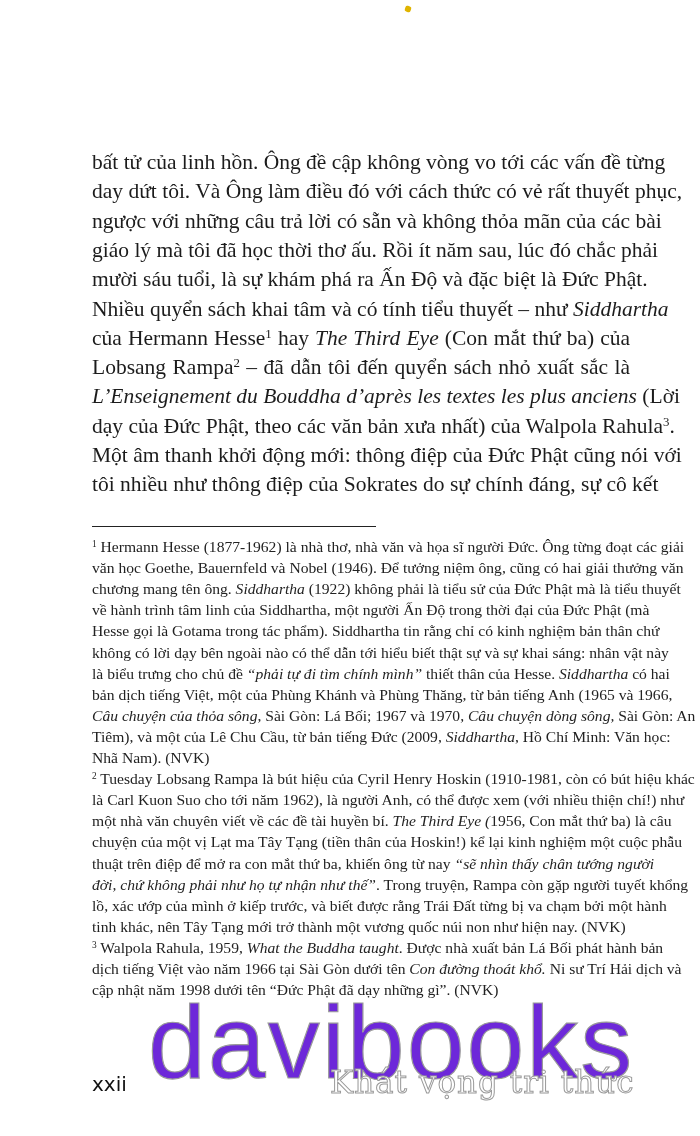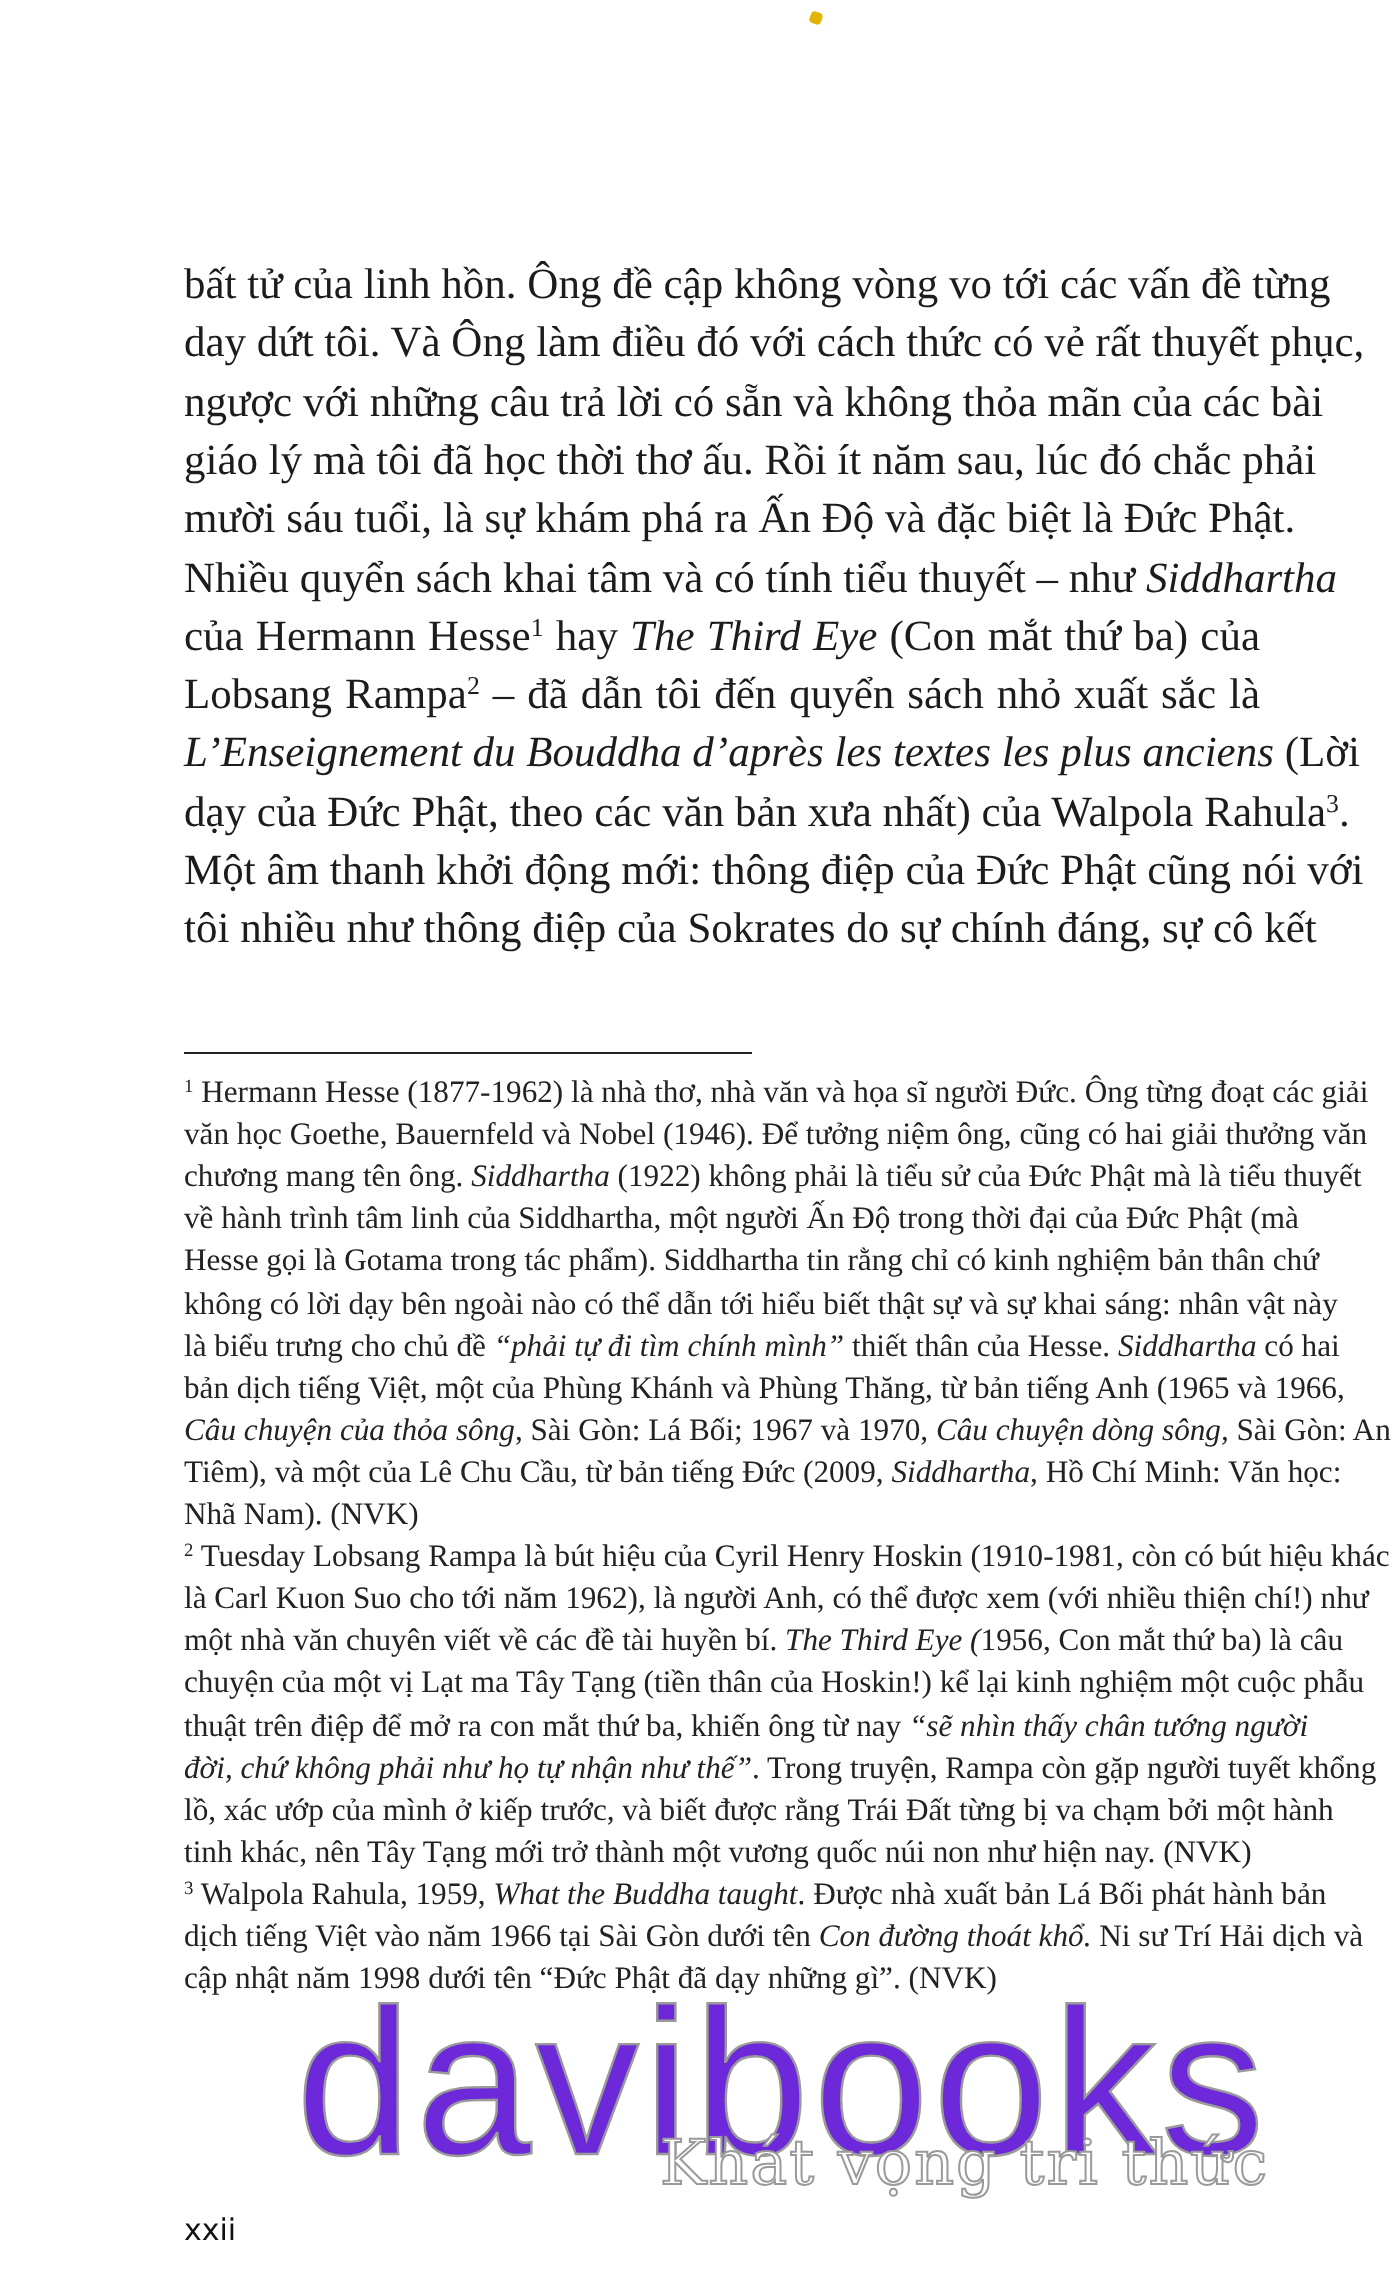--- a/index.html
+++ b/index.html
@@ -10,36 +10,37 @@
       color: #1a1a1a;
     }
     .speck { position: absolute; left: 405px; top: 6px; width: 6px; height: 6px;
       background: #e0b400; border-radius: 2px; transform: rotate(20deg); }
     .main-line {
       position: absolute; left: 92px; width: 538px;
       font-family: "Liberation Serif", "DejaVu Serif", serif;
       font-size: 21.5px; line-height: 29px; height: 29px;
       white-space: nowrap; text-align: justify; text-align-last: justify;
       color: #1c1c1c;
+      margin-top: 20px;
     }
     .fn-rule { position: absolute; left: 92px; top: 526px; width: 284px; height: 0;
       border-top: 1.5px solid #222; }
     .fn-line {
       position: absolute; left: 92px; width: 538px;
       font-family: "Liberation Serif", "DejaVu Serif", serif;
       font-size: 15.6px; line-height: 21px; height: 21px;
       white-space: nowrap; text-align: justify; text-align-last: justify;
       color: #222;
     }
     .fn-line.end { text-align-last: left; }
     i { font-style: italic; }
     sup { font-size: 0.6em; vertical-align: 0.55em; line-height: 0; }
-    .page-num { position: absolute; left: 92px; top: 1106px;
+    .page-num { position: absolute; left: 92px; top: 1072px;
       font-family: "DejaVu Sans", "Liberation Sans", sans-serif;
-      font-size: 15px; color: #111; }
+      font-size: 20px; color: #111; }
     .wm-main { position: absolute; left: 148px; top: 990px;
       font-family: Liberation Sans, sans-serif;
       font-size: 104px; line-height: 104px; letter-spacing: 2px;
       color: #6d28d9; -webkit-text-stroke: 1.2px #9a9a9a; }
     .wm-sub { position: absolute; left: 330px; top: 1064px;
       font-family: "DejaVu Serif", "Liberation Serif", serif;
       font-size: 31px; line-height: 36px; letter-spacing: 1px;
       color: #ffffff; -webkit-text-stroke: 1px #9a9a9a; }
   </style>
 </head>

